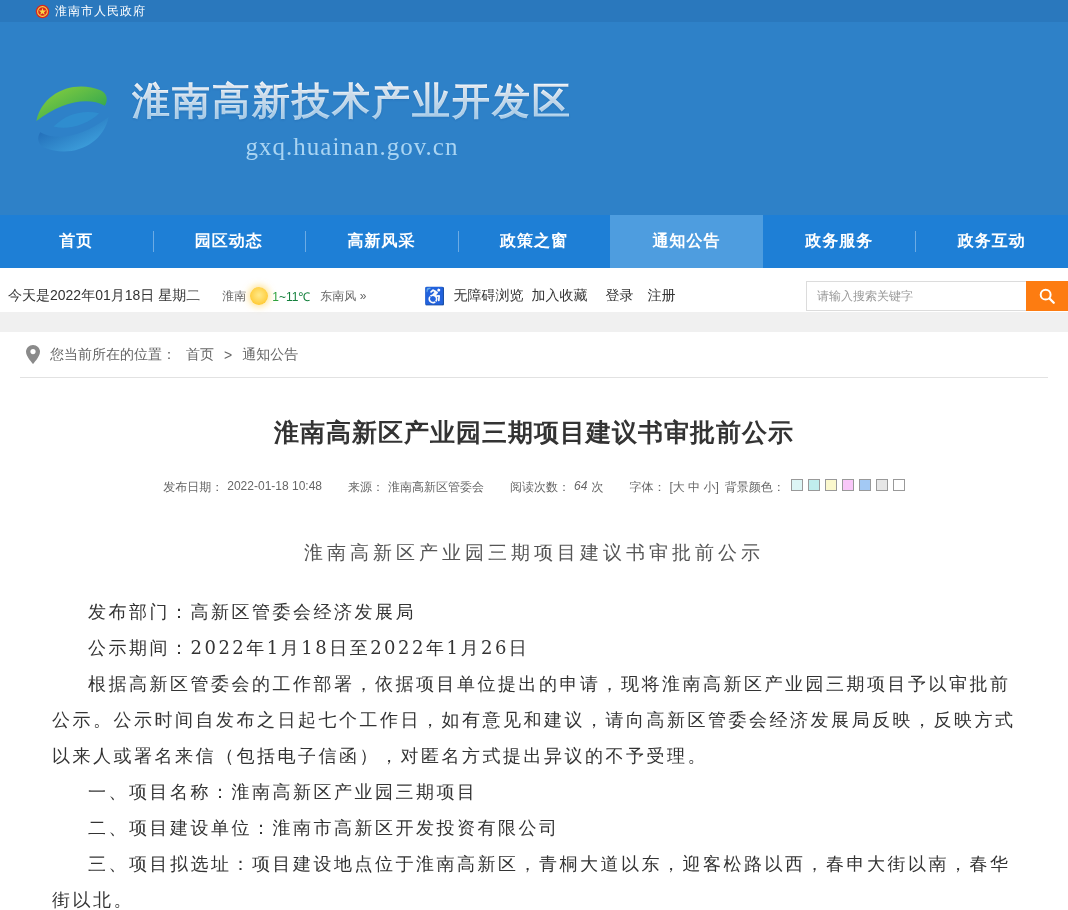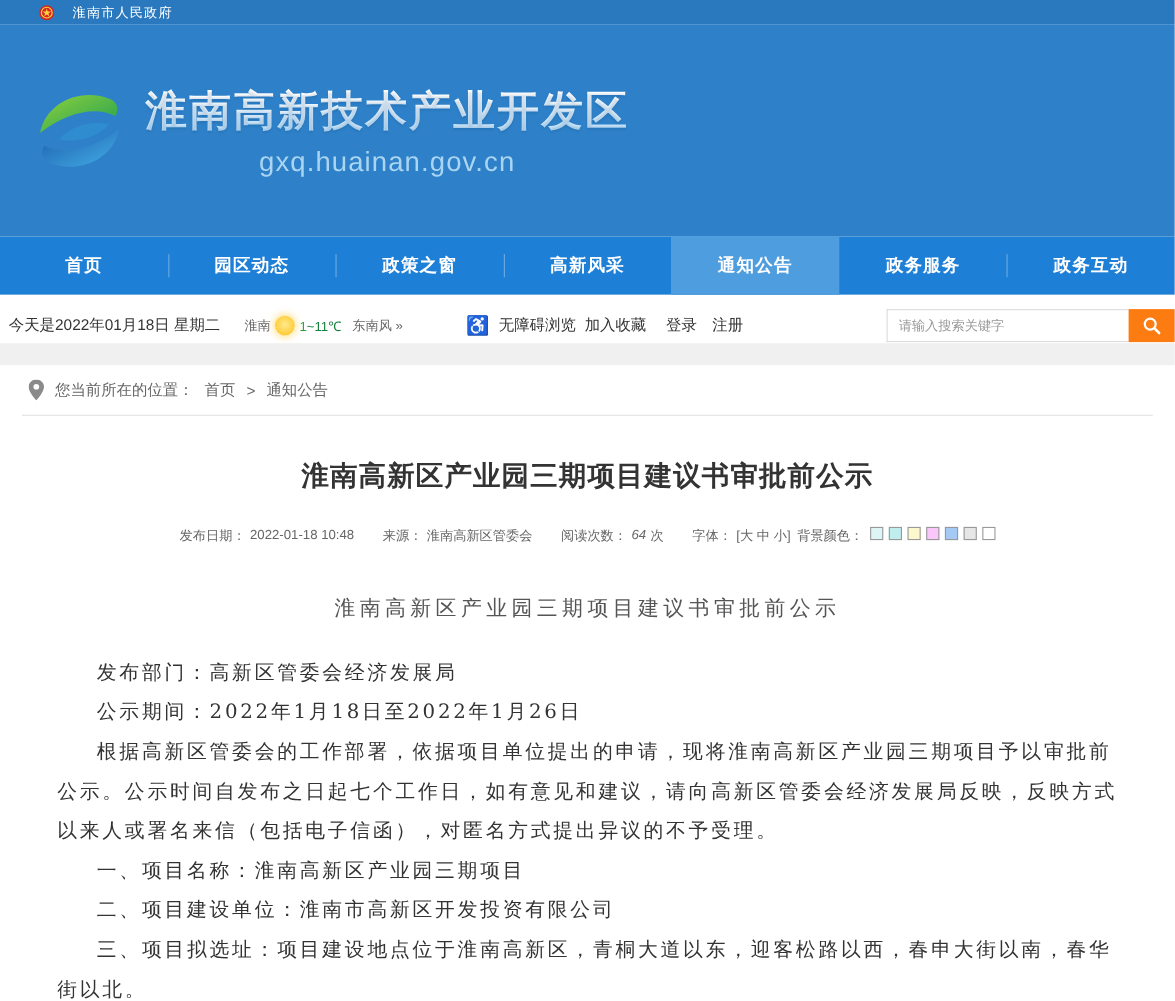--- a/index.html
+++ b/index.html
@@ -1,31 +1,31 @@
 <!DOCTYPE html>
 <html><head>
 <meta charset="utf-8">
 <style>
   * { margin:0; padding:0; box-sizing:border-box; }
   html,body { width:1068px; background:#ffffff; font-family:"Liberation Sans", sans-serif; }
 
   
   .topbar {
     height:22px; background:#2a78bd; display:flex; align-items:center;
-    padding-left:35px; gap:16px;
+    padding-left:35px; gap:5px;
   }
   .topbar .gov-label { color:#ffffff; font-size:12px; letter-spacing:1px; }
 
   
   .header {
     height:193px; background:#2e81c8; display:flex; align-items:center;
     padding-left:25px;
   }
   .logo-wrap { width:95px; height:100px; margin-right:12px; flex:0 0 auto; }
-  .title-col { display:flex; flex-direction:column; align-items:center; }
+  .title-col { display:flex; flex-direction:column; align-items:center;font-family:Liberation Serif, serif; }
   .site-title {
     font-size:38px; font-weight:bold; letter-spacing:2px;
     background:linear-gradient(180deg,#ffffff 20%,#bfe0f8 85%);
     -webkit-background-clip:text; background-clip:text; color:transparent;
     text-shadow:0 1px 2px rgba(0,60,120,0.15);
   }
   .site-url { font-size:25px; color:#a9d4f2; margin-top:6px; letter-spacing:1px; }
 
   
   .nav { height:53px; background:#1e7fd6; display:flex; }
@@ -148,22 +148,22 @@
   </div>
   <div class="title-col">
     <div class="site-title">淮南高新技术产业开发区</div>
     <div class="site-url">gxq.huainan.gov.cn</div>
   </div>
 </div>
 
 <div class="nav">
     <div class="nav-item">首页</div>
     <div class="nav-item">园区动态</div>
+    <div class="nav-item">高新风采</div>
     <div class="nav-item">政策之窗</div>
-    <div class="nav-item">高新风采</div>
     <div class="nav-item active">通知公告</div>
     <div class="nav-item">政务服务</div>
     <div class="nav-item">政务互动</div>
   </div>
 
 <div class="infobar">
   <span class="today">今天是2022年01月18日 星期二</span>
 
   <span class="weather">
     <span class="city">淮南</span>

